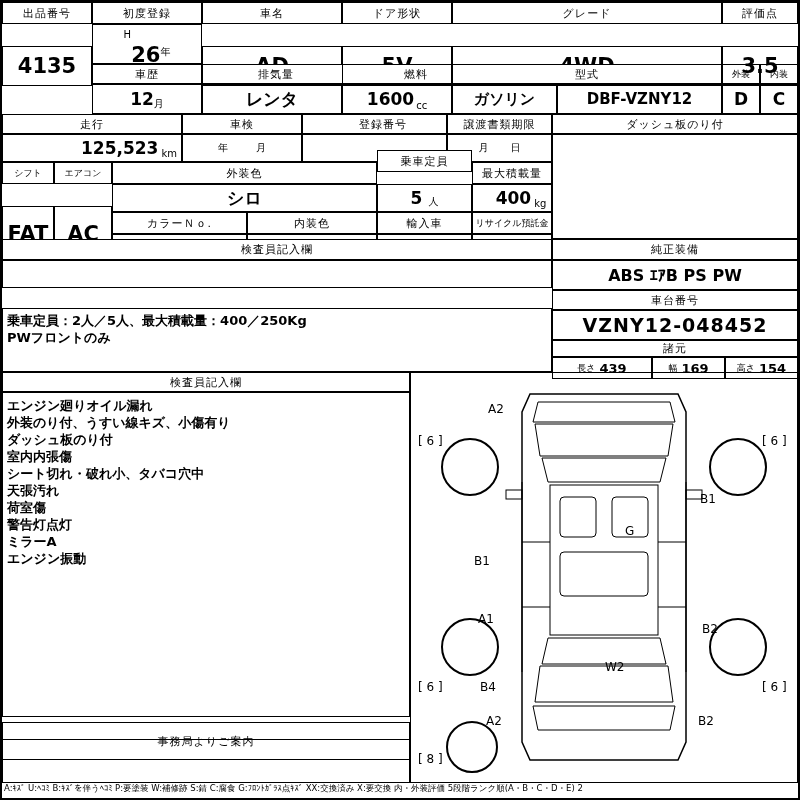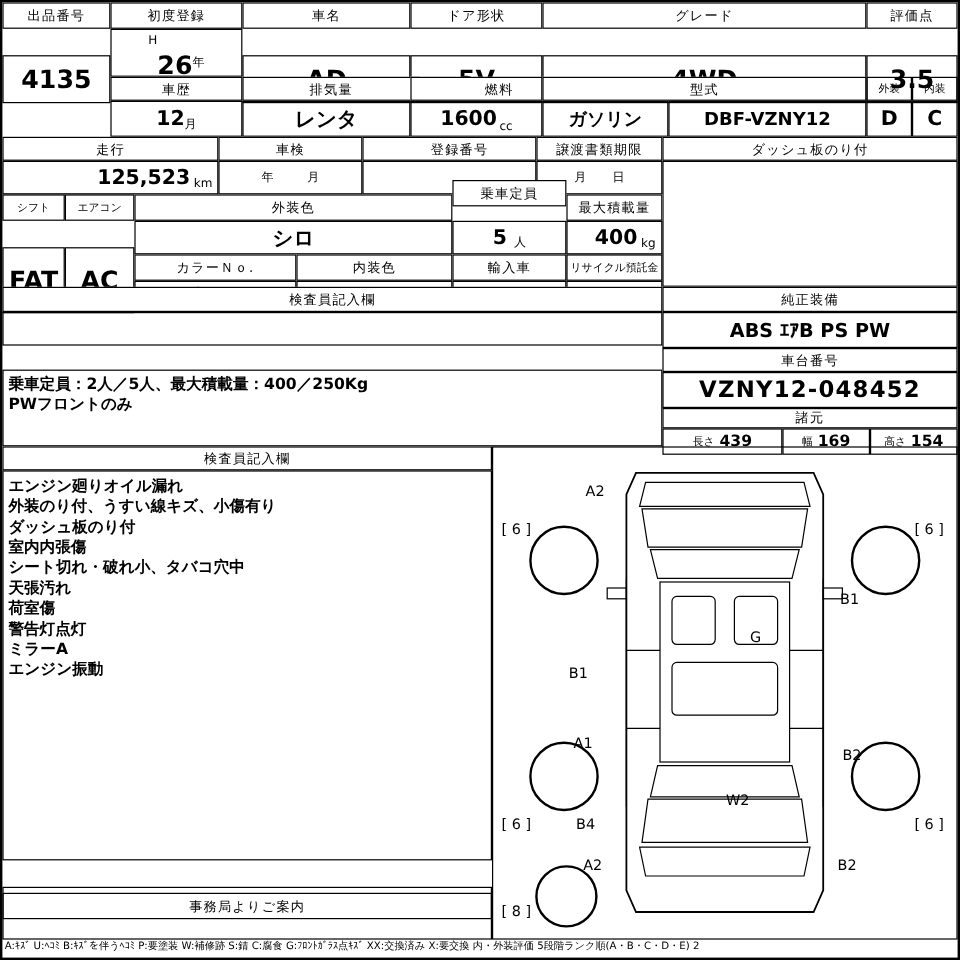--- a/index.html
+++ b/index.html
@@ -167,21 +167,21 @@
     <div class="noteline">ダッシュ板のり付</div>
     <div class="noteline">室内内張傷</div>
     <div class="noteline">シート切れ・破れ小、タバコ穴中</div>
     <div class="noteline">天張汚れ</div>
     <div class="noteline">荷室傷</div>
     <div class="noteline">警告灯点灯</div>
     <div class="noteline">ミラーA</div>
     <div class="noteline">エンジン振動</div>
   </div>
 
-  <div class="bx lbl" style="left:0;top:742px;width:408px;height:22px;">事務局よりご案内</div>
+  <div class="bx lbl" style="left:0;top:720px;width:408px;height:38px;">事務局よりご案内</div>
   <div class="bx" style="left:0;top:737px;width:408px;height:44px;"></div>
 
   <div class="bx" style="left:408px;top:370px;width:388px;height:411px;"></div>
 
   <div class="diagram" style="left:408px;top:370px;width:388px;height:411px;">
     <svg width="388" height="411" viewBox="0 0 388 411">
 
       <path d="M120 22 L268 22 L276 40 L276 370 L268 388 L120 388 L112 370 L112 40 Z" fill="none" stroke="#000" stroke-width="1.5"></path>
 
       <path d="M128 30 L260 30 L265 50 L123 50 Z" fill="none" stroke="#000" stroke-width="1"></path>

